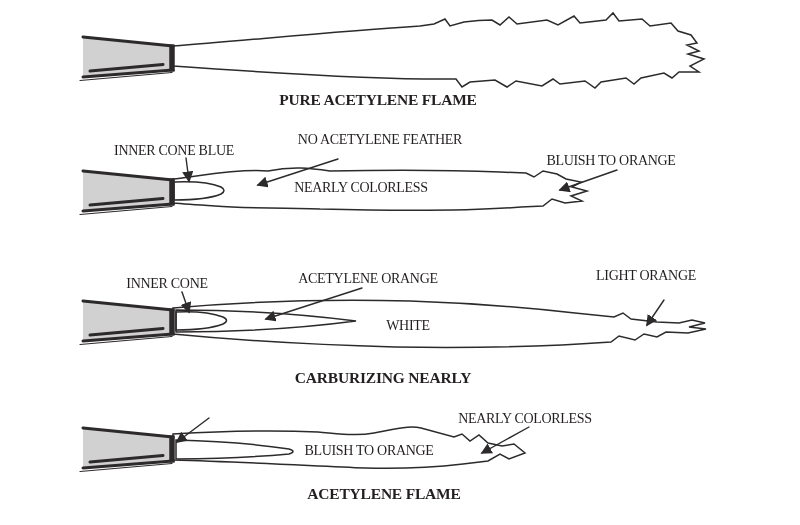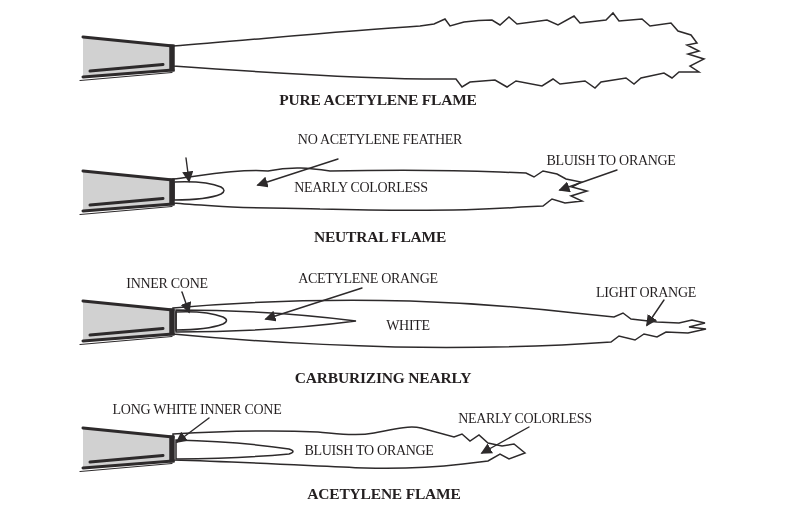--- a/index.html
+++ b/index.html
@@ -100,29 +100,28 @@
       <path class="thin" d="M80,471.5 L172,463.5"></path>
     </g>
     <path class="ol" d="M173,434 C225,431 275,430 318,432 C343,434 357,436 374,433 C390,430 408,425 421,428 L454,437 l8,-3 l8,7 l9,-6 l9,8 l14,3 l12,-2 l11,9 l-16,6 l-9,-5 l-12,7 l-25,3 C428,468 398,469 365,468 C315,466 245,462 173,460 Z"></path>
     <path class="ol" d="M176,440 C220,441 262,445 289,449 Q297,451.5 289,454 C262,456.5 222,458.5 176,459 Z"></path>
     <path class="leader" marker-end="url(#ah)" d="M209,418 L177,442"></path>
     <path class="leader" marker-end="url(#ah)" d="M529,427 L482,453"></path>
   </svg>
 
   <div class="lbl cap" style="left:378px;top:100px">PURE ACETYLENE FLAME</div>
 
+  <div class="lbl" style="left:174px;top:151px">INNER CONE BLUE</div>
   <div class="lbl" style="left:380px;top:140px">NO ACETYLENE FEATHER</div>
   <div class="lbl" style="left:361px;top:188px">NEARLY COLORLESS</div>
   <div class="lbl" style="left:611px;top:161px">BLUISH TO ORANGE</div>
-  <div class="lbl cap" style="left:380px;top:237px">NEUTRAL FLAME</div>
 
   <div class="lbl" style="left:167px;top:284px">INNER CONE</div>
   <div class="lbl" style="left:368px;top:279px">ACETYLENE ORANGE</div>
   <div class="lbl" style="left:408px;top:326px">WHITE</div>
-  <div class="lbl" style="left:646px;top:293px">LIGHT ORANGE</div>
+  <div class="lbl" style="left:646px;top:276px">LIGHT ORANGE</div>
   <div class="lbl cap" style="left:383px;top:378px">CARBURIZING NEARLY</div>
 
-  <div class="lbl" style="left:197px;top:410px">LONG WHITE INNER CONE</div>
   <div class="lbl" style="left:369px;top:451px">BLUISH TO ORANGE</div>
   <div class="lbl" style="left:525px;top:419px">NEARLY COLORLESS</div>
   <div class="lbl cap" style="left:384px;top:494px">ACETYLENE FLAME</div>
 
 </div>
 
 </body></html>

